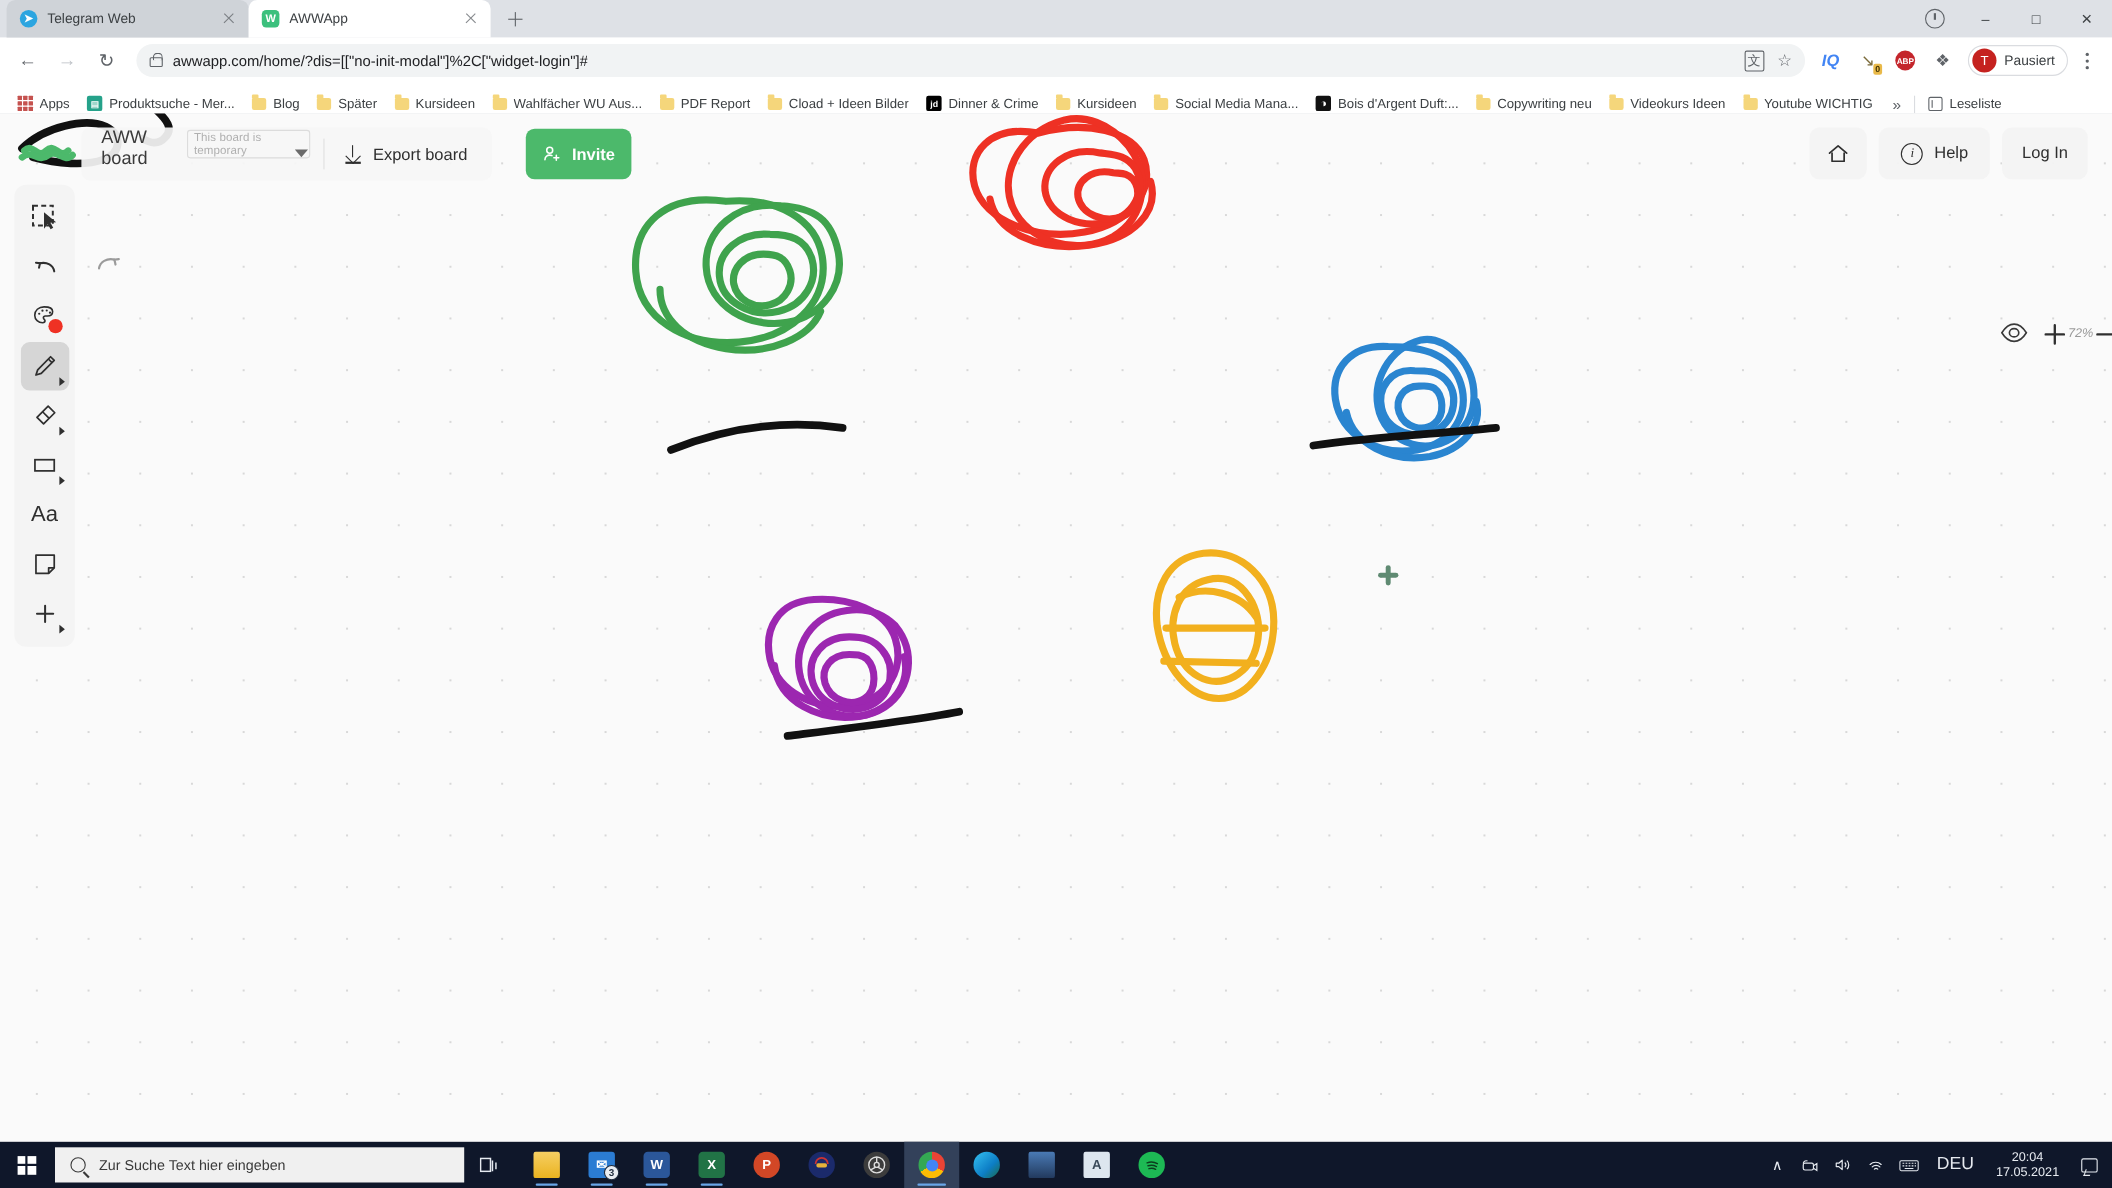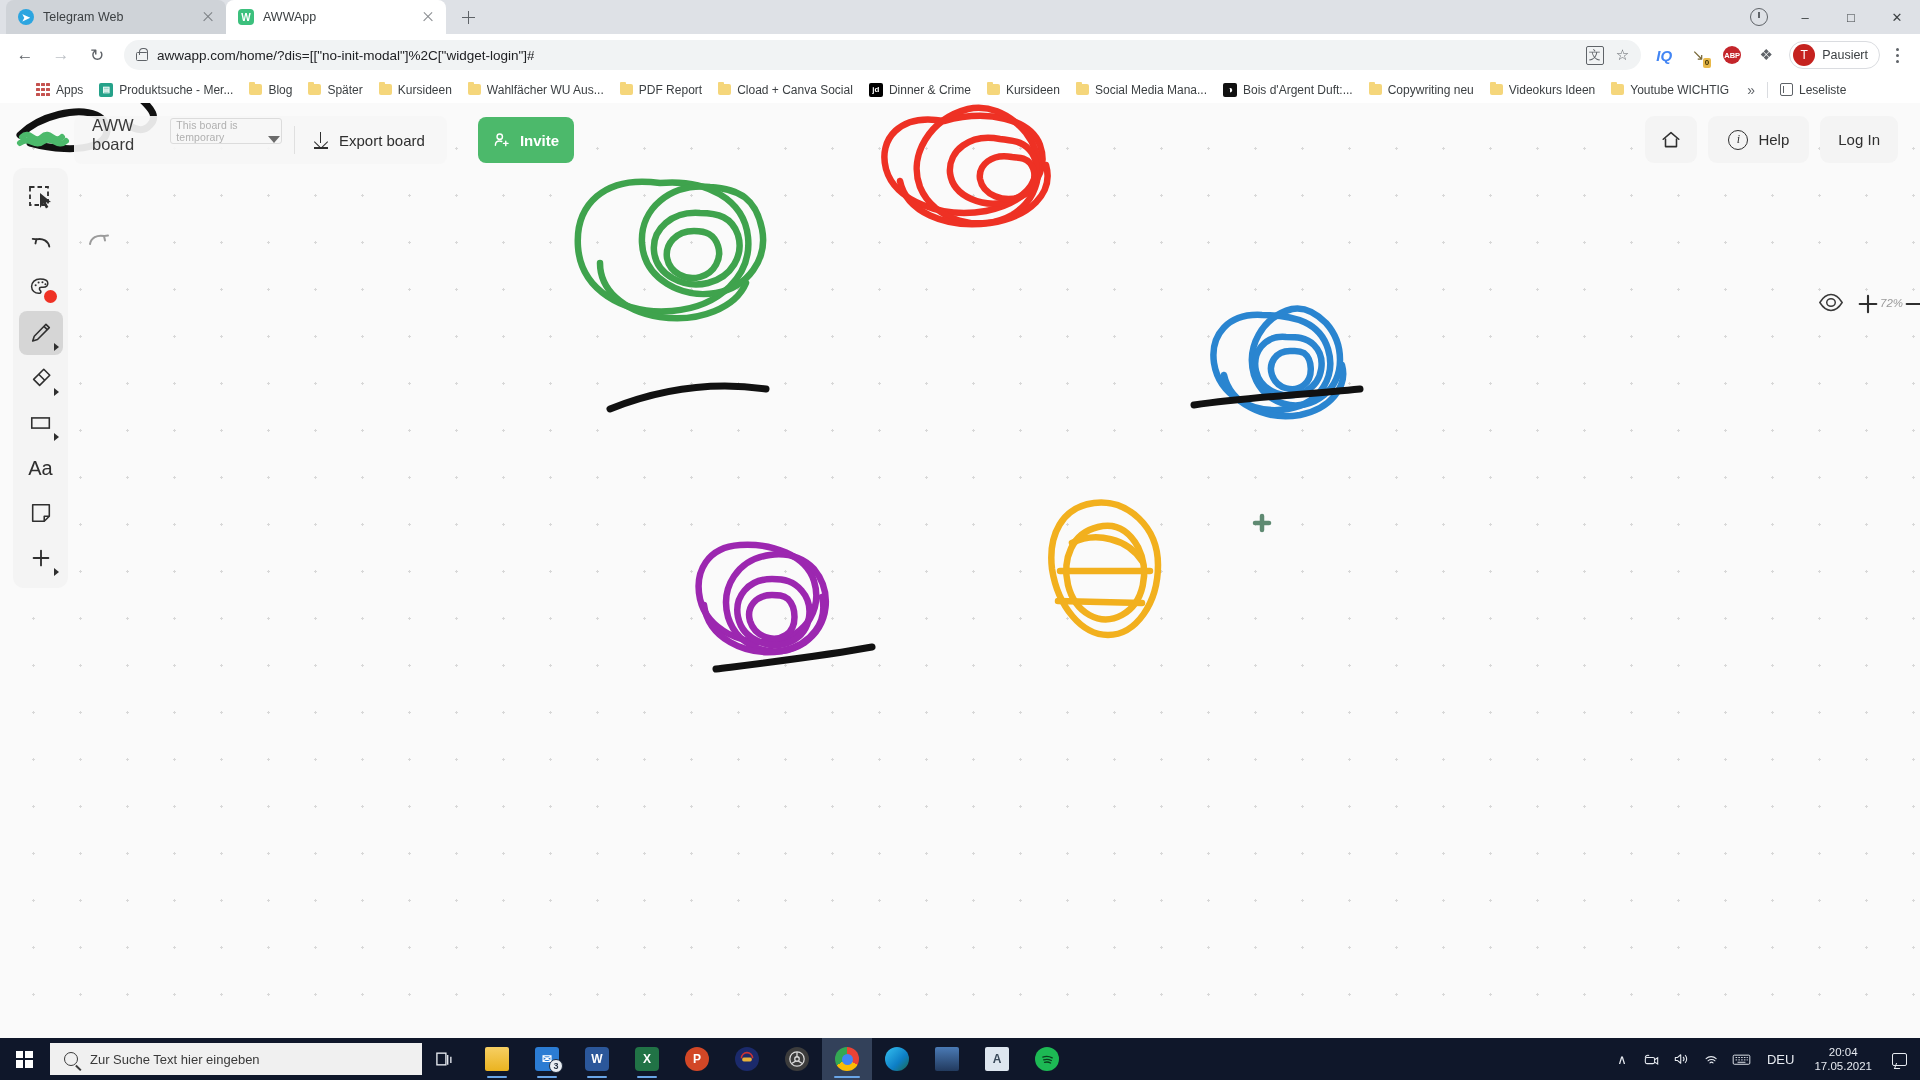--- a/index.html
+++ b/index.html
@@ -84,23 +84,23 @@
     border-radius:14px; padding:0 11px 0 3px; margin-left:4px;
   }
   .avatar-circ{ width:22px;height:22px;border-radius:50%;background:#c5221f;color:#fff;
      font-size:12px;display:flex;align-items:center;justify-content:center;font-weight:500;}
   .profile-name{ font-size:12.5px;color:#3c4043;}
   .kebab{ width:26px;height:30px;display:flex;flex-direction:column;align-items:center;
           justify-content:center;gap:3px;}
   .kebab i{ width:3px;height:3px;border-radius:50%;background:#5f6368;display:block;}
 
   .bookmarks {
-    height:28px; background:#fff; display:flex; align-items:center;
+    height:28px; background:#fff; display:flex; align-items:flex-end;
     padding:0 8px; gap:0px; border-bottom:1px solid #dadce0;
-    font-size:12px; color:#3c4043; white-space:nowrap; overflow:hidden;margin-left:20px;
+    font-size:12px; color:#3c4043; white-space:nowrap; overflow:hidden;
   }
   .bm { display:flex;align-items:center;gap:6px; padding:2px 8px; border-radius:4px;
         max-width:170px; }
   .bm-label{ overflow:hidden;text-overflow:ellipsis;white-space:nowrap;}
   .folder-ico{ width:13px;height:11px;flex:0 0 13px;background:#f5d67b;
       border-radius:1px 2px 2px 2px; position:relative;}
   .folder-ico::before{content:"";position:absolute;left:0;top:-2.5px;width:6px;height:3px;
       background:#f5d67b;border-radius:1px 1px 0 0;}
   .apps-grid{ width:14px;height:14px;flex:0 0 14px;display:grid;
      grid-template-columns:repeat(3,1fr);grid-template-rows:repeat(3,1fr);gap:1.4px;}
@@ -213,21 +213,21 @@
   .tapp .ic{ width:24px;height:24px;border-radius:4px;display:flex;align-items:center;
      justify-content:center;font-size:12px;color:#fff;font-weight:bold;}
   .tb-badge{ position:absolute; right:9px; bottom:7px; width:14px;height:14px;border-radius:50%;
      background:#e9edf2;color:#1f2b3d;font-size:9px;font-weight:bold;
      display:flex;align-items:center;justify-content:center;border:1.5px solid #1f2b3d;}
   .underline{ position:absolute; bottom:2px; left:12px; width:26px;height:2.5px;
      background:#6aa6e8; border-radius:2px;}
   .tray{ margin-left:auto; display:flex;align-items:center;gap:0; height:42px; padding-right:4px;}
   .tray-i{ width:30px;height:42px;display:flex;align-items:center;justify-content:center;
      color:#e6eaf0;font-size:13px;}
-  .tray-lang{ padding:0 10px; font-size:13px;color:#e6eaf0;}
+  .tray-lang{ padding:0 10px; font-size:16px;color:#e6eaf0;}
   .tray-clock{ display:flex;flex-direction:column;align-items:center;justify-content:center;
      padding:0 10px; color:#e6eaf0; font-size:11.5px; line-height:14px;}
   .tray-notif{ width:34px;height:42px;display:flex;align-items:center;justify-content:center;}
   .notif-box{ width:15px;height:13px;border:1.5px solid #e6eaf0;border-radius:2px;position:relative;}
   .notif-box::after{content:"";position:absolute;left:2px;bottom:-4.5px;width:5px;height:5px;
      border-left:1.5px solid #e6eaf0;border-bottom:1.5px solid #e6eaf0;transform:skewX(-20deg);}
 </style>
 </head>
 <body>
 
@@ -323,21 +323,21 @@
     <div class="bm">
       <span class="folder-ico"></span>
       <span class="bm-label">Wahlfächer WU Aus...</span>
     </div>
     <div class="bm">
       <span class="folder-ico"></span>
       <span class="bm-label">PDF Report</span>
     </div>
     <div class="bm">
       <span class="folder-ico"></span>
-      <span class="bm-label">Cload + Canva Social</span>
+      <span class="bm-label">Cload + Ideen Bilder</span>
     </div>
     <div class="bm">
       <span class="sq-ico" style="background:#000000;font-size:8px;">jd</span>
       <span class="bm-label">Dinner &amp; Crime</span>
     </div>
     <div class="bm">
       <span class="folder-ico"></span>
       <span class="bm-label">Kursideen</span>
     </div>
     <div class="bm">

